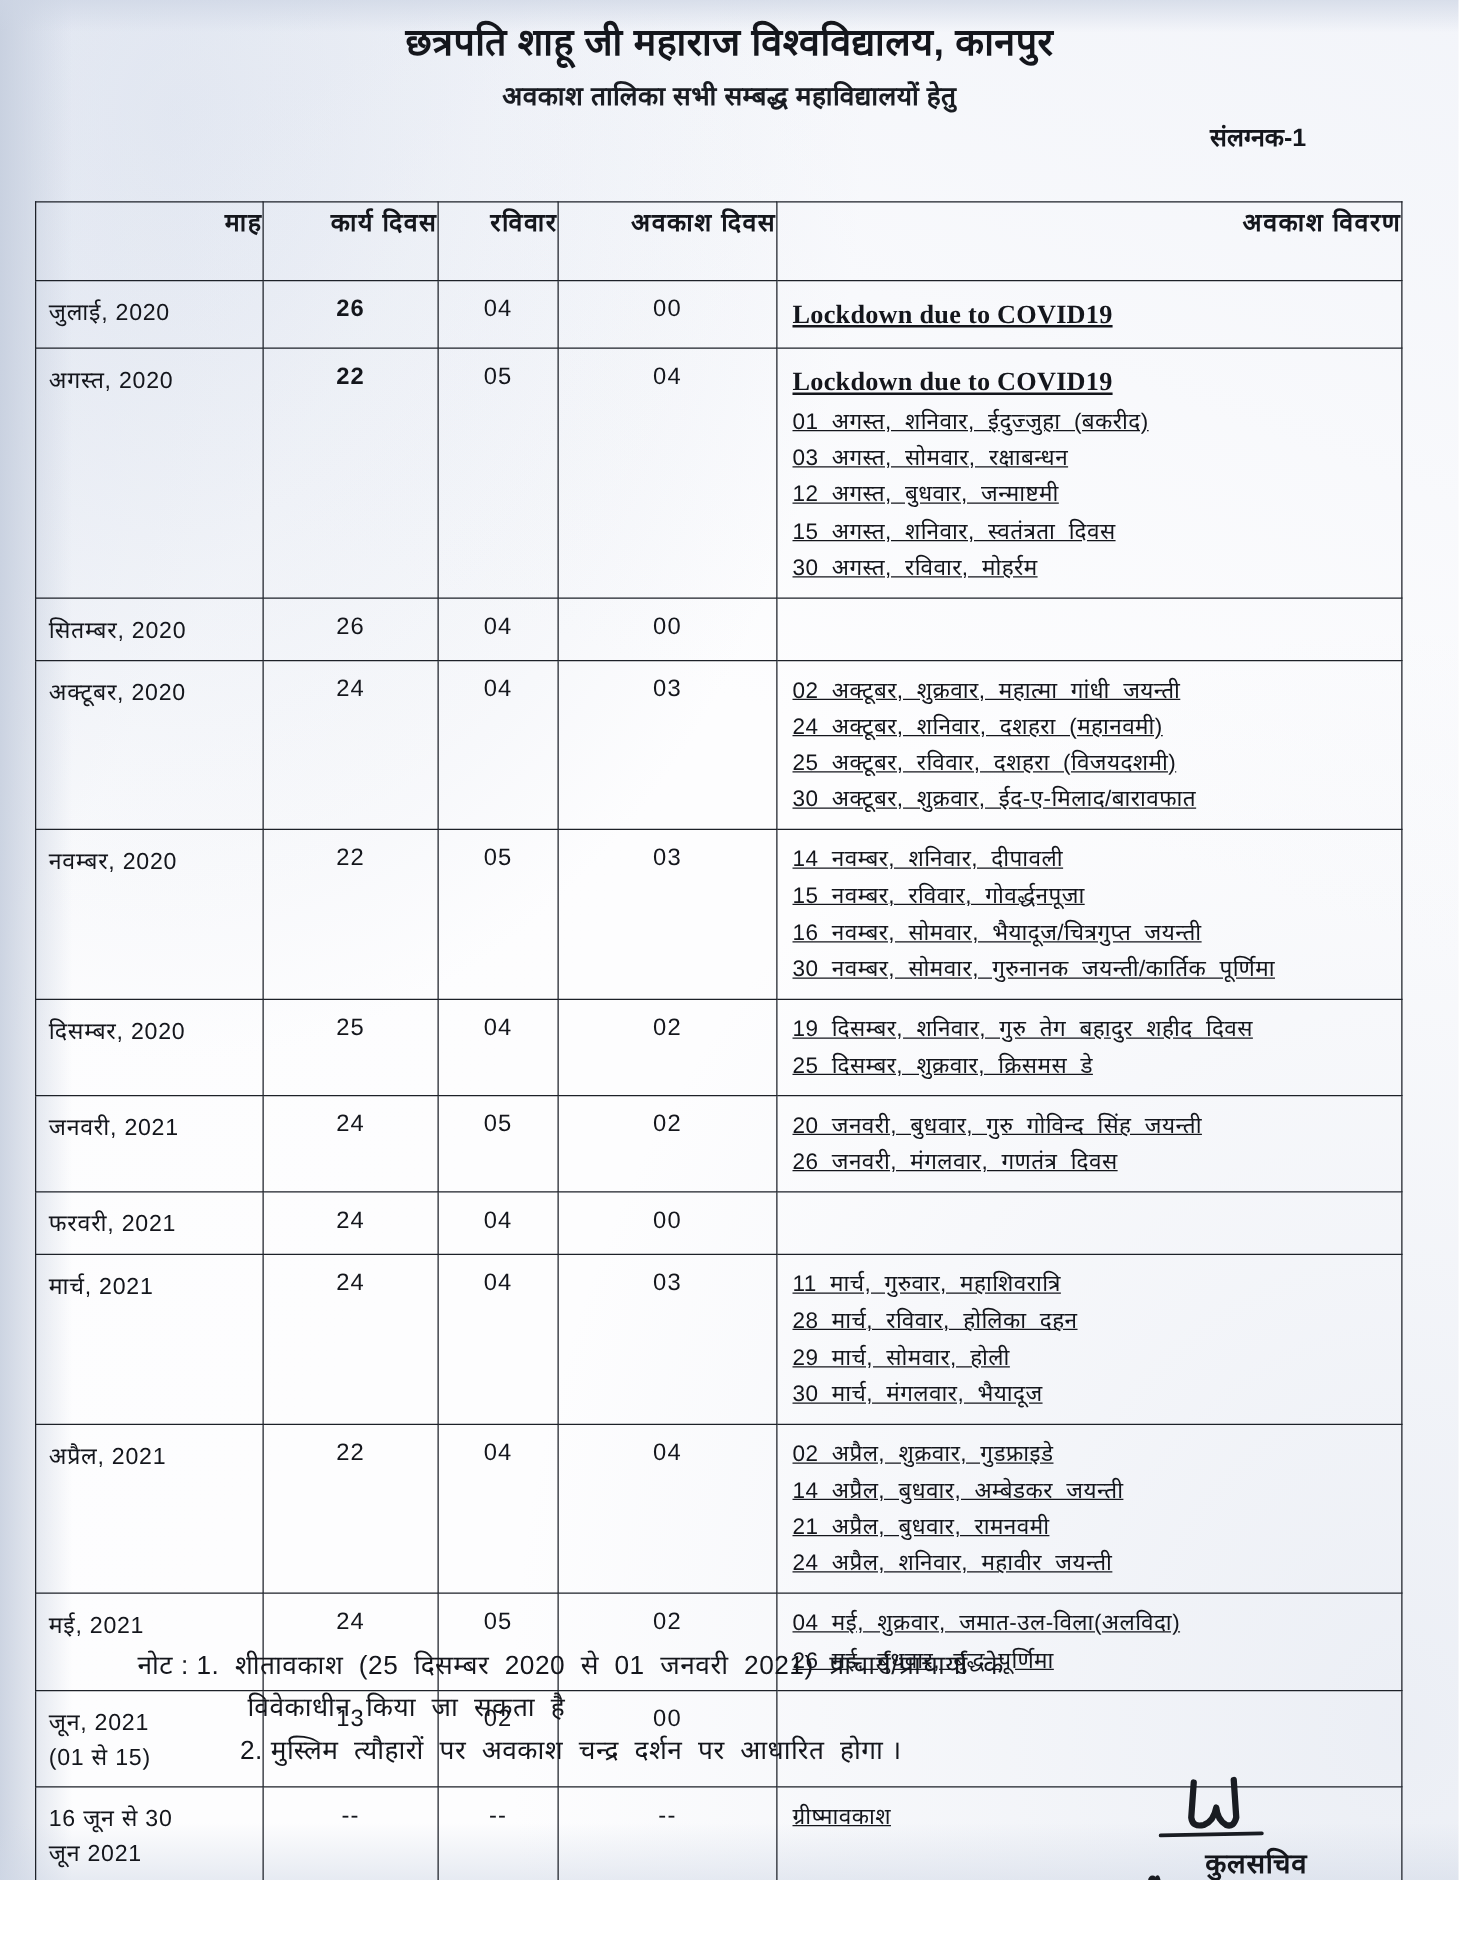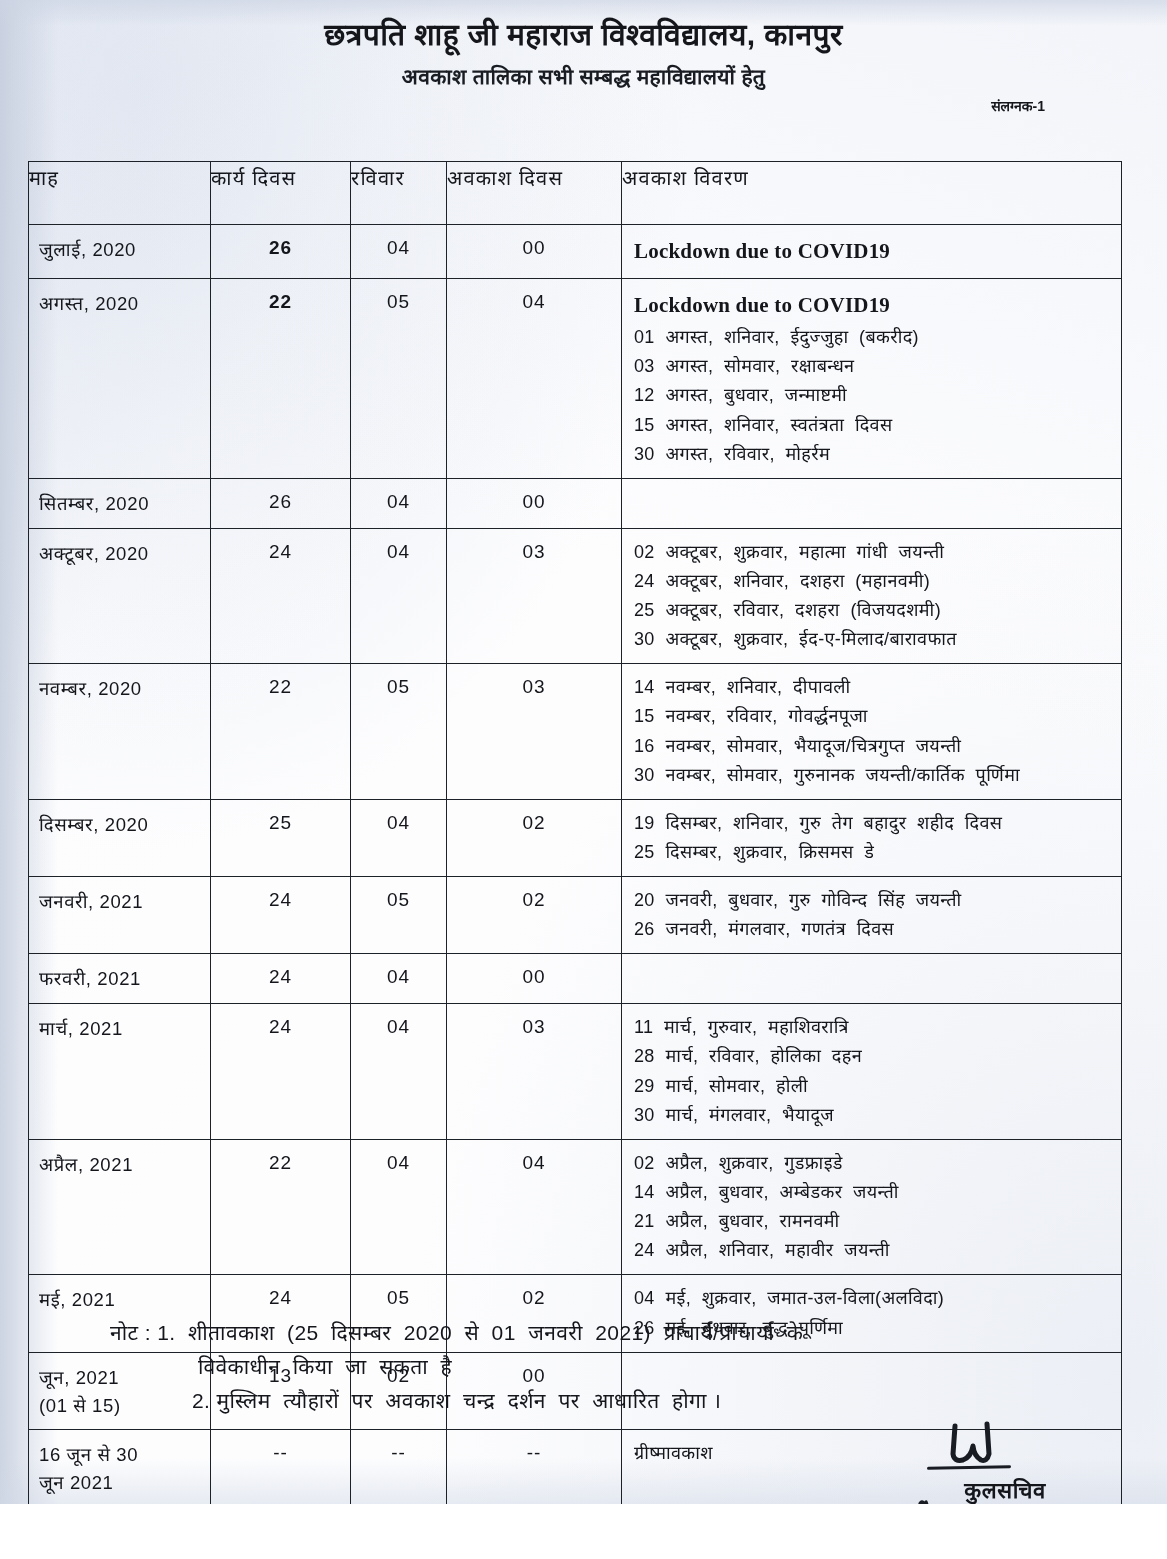--- a/index.html
+++ b/index.html
@@ -59,21 +59,21 @@
     margin-top: 8px;
     font-size: 21px;
     font-weight: 600;
     letter-spacing: 0.3px;
     color: #191c22;
   }
   .annex {
     position: absolute;
     right: 122px;
     top: 96px;
-    font-size: 14px;
+    font-size: 20px;
     font-weight: 700;
     color: #14161c;
   }
 
   
   .cal-table {
     position: absolute;
     left: 28px;
     top: 161px;
     width: 1093px;
@@ -86,24 +86,24 @@
     padding: 0;
   }
   .col-month   { width: 182px; }
   .col-work    { width: 140px; }
   .col-sunday  { width: 96px;  }
   .col-holiday { width: 175px; }
   .col-detail  { width: 500px; }
 
   thead th {
     height: 62px;
-    text-align: left;
+    text-align: right;
     vertical-align: middle;
     font-size: 20px;
-    font-weight: 400;
+    font-weight: 700;
     letter-spacing: 1.2px;
     color: #14161c;
     margin-top: 34px;
   }
   thead th .hdr {
     display: block;
     padding-top: 2px;
   }
 
   td.c-month {
@@ -118,20 +118,21 @@
     font-size: 19px;
     letter-spacing: 1px;
     padding: 12px 0 10px 0;
   }
   td.c-num.bold { font-weight: 700; }
   td.c-detail {
     padding: 9px 6px 9px 12px;
     font-size: 18px;
     line-height: 1.62;
     letter-spacing: 0.35px;
+    text-decoration: underline;
   }
   .lockdown {
     font-family: "Liberation Serif", "DejaVu Serif", serif;
     font-weight: 700;
     font-size: 21px;
     letter-spacing: 0.2px;
     display: block;
     margin-bottom: 1px;
   }
   .ditem { display: block; white-space: pre; }

